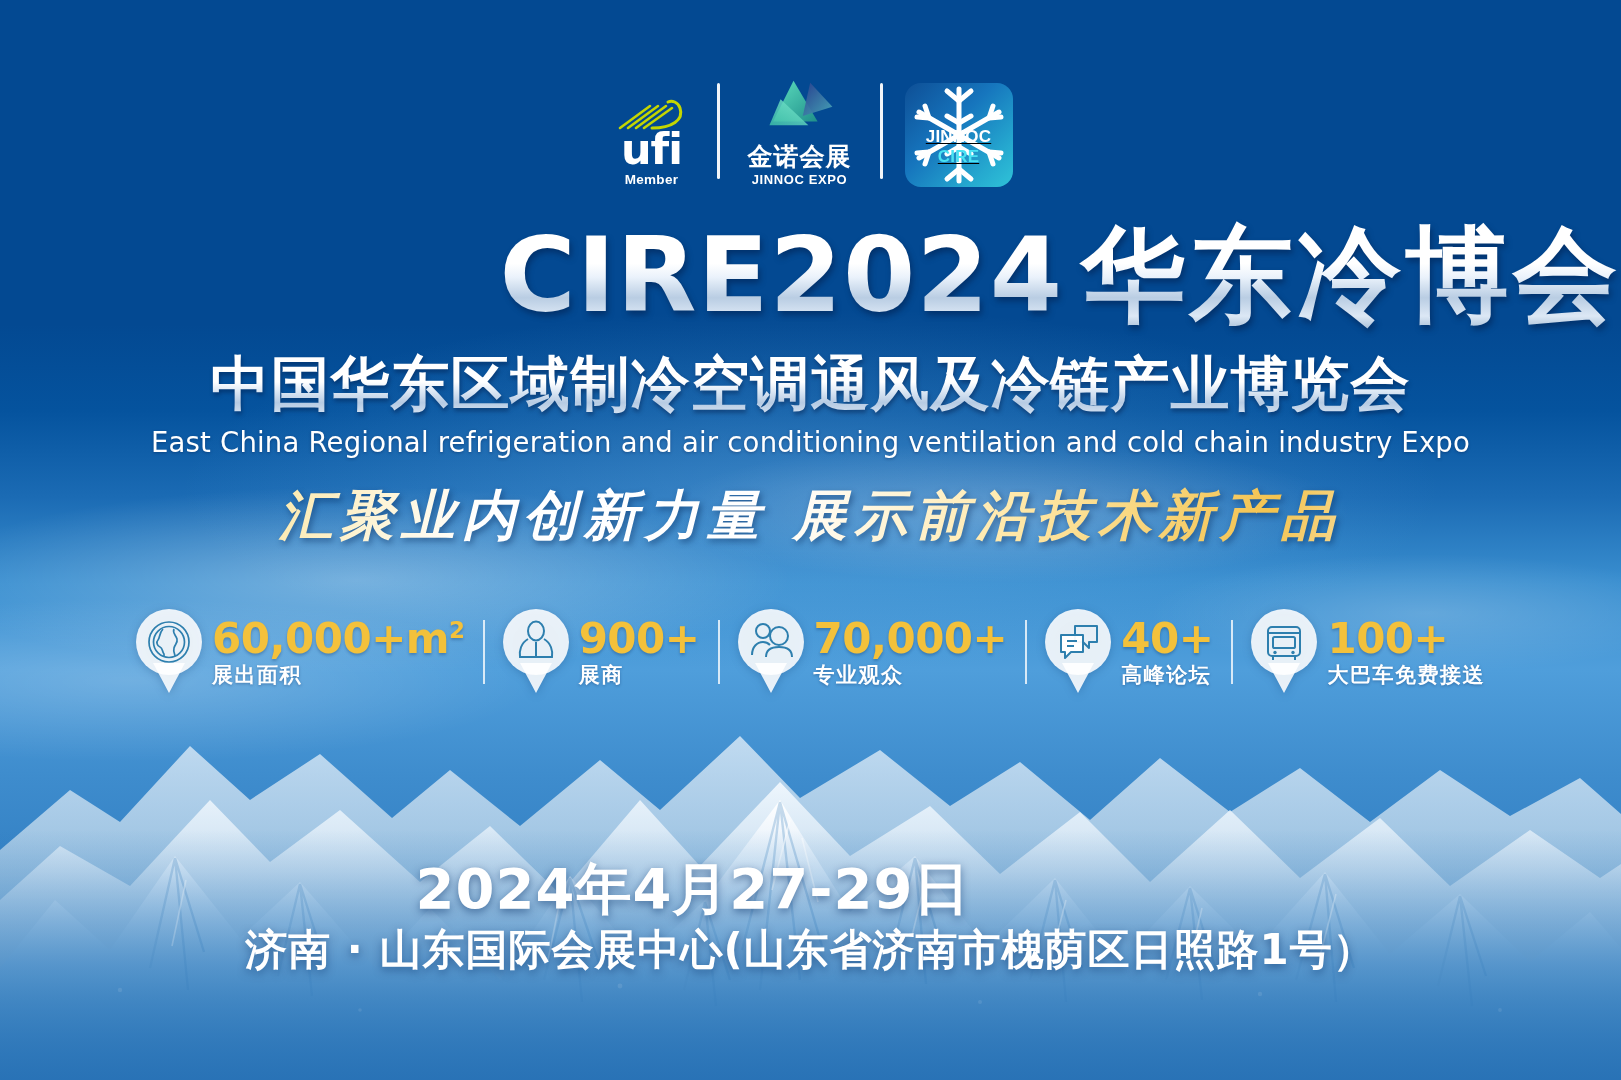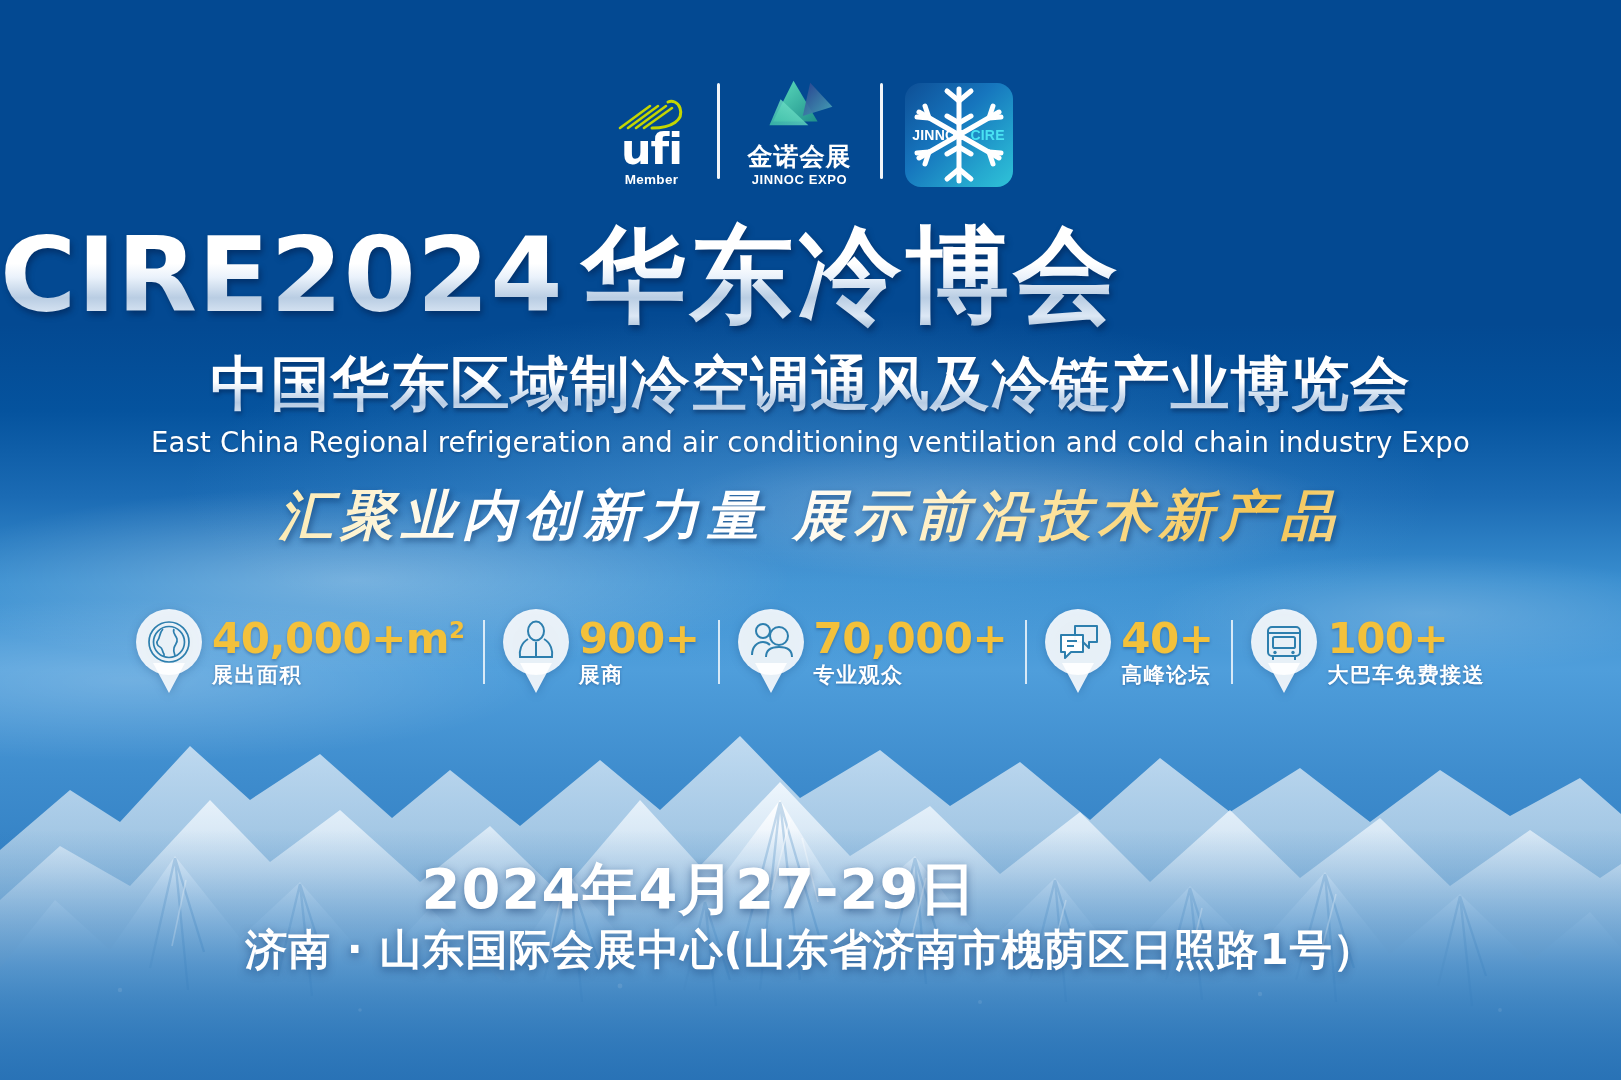--- a/index.html
+++ b/index.html
@@ -70,28 +70,28 @@
   .jn-en{font-size:13px;font-weight:700;color:#ffffff;letter-spacing:.6px;margin-top:3px;}
 
   
   .cire-badge{
     width:108px;height:104px;border-radius:16px;position:relative;overflow:hidden;
     background:linear-gradient(135deg,#0e4f96 0%,#1675bd 42%,#25a8cf 78%,#2fc3d8 100%);
   }
   .cire-badge svg{position:absolute;left:0;top:0;}
   .cire-label{
     position:absolute;left:0;top:44px;width:108px;text-align:center;
-    font-size:14px;font-weight:700;letter-spacing:.2px;
+    font-size:17px;font-weight:700;letter-spacing:.2px;text-decoration:underline;
   }
   .cire-label .a{color:#ffffff;}
   .cire-label .b{color:#49e2f2;}
 
   
   .title-main{
-    position:absolute;left:0;top:218px;width:1621px;text-align:left;
+    position:absolute;left:0;top:218px;width:1621px;text-align:right;
     font-family:"DejaVu Sans",sans-serif;
     font-size:104px;font-weight:700;line-height:1.1;letter-spacing:1px;
     background:linear-gradient(to bottom,#ffffff 0%,#ffffff 40%,#eaf2fb 52%,#b9cde3 70%,#dce8f5 86%,#9fb8d3 100%);
     -webkit-background-clip:text;background-clip:text;color:transparent;
     -webkit-text-fill-color:transparent;
     filter:drop-shadow(2px 4px 3px rgba(0,20,60,.45));
     white-space:nowrap;
   }
   .title-main .cn{letter-spacing:4px;margin-left:18px;}
 
@@ -159,21 +159,20 @@
   }
   .stat-div{width:2px;height:64px;background:rgba(255,255,255,.78);flex:0 0 auto;}
 
   
   .date{
     position:absolute;left:0;top:852px;width:1386px;text-align:center;
     font-family:"DejaVu Sans",sans-serif;font-weight:700;
     font-size:56px;letter-spacing:1px;color:#ffffff;
     text-shadow:0 3px 8px rgba(0,40,95,.5);
     white-space:nowrap;
-    margin-left:6px;
   }
   .venue{
     position:absolute;left:0;top:922px;width:1621px;text-align:center;
     font-family:"DejaVu Sans",sans-serif;font-weight:700;
     font-size:42px;letter-spacing:1px;color:#ffffff;
     text-shadow:0 3px 8px rgba(0,40,95,.5);
     white-space:nowrap;
   }
 </style>
 </head>
@@ -337,21 +336,21 @@
         <svg width="66" height="66" viewBox="0 0 66 66" xmlns="http://www.w3.org/2000/svg">
           <g fill="none" stroke="#2d7fae" stroke-width="1.7">
             <circle cx="33" cy="33" r="20"></circle>
             <circle cx="33" cy="33" r="15.5"></circle>
             <path d="M27,20 C23,24 24,29 22,31 C20,33 21,37 24,38 C27,39 26,43 28,45 L28,48"></path>
             <path d="M38,20 C36,24 40,26 41,30 C42,34 39,35 38,39 C37,43 39,45 39,47"></path>
           </g>
         </svg>
       </div>
       <div class="stat-text">
-        <div class="stat-num"><span>40,000+m</span><sup>2</sup></div>
+        <div class="stat-num"><span>60,000+m</span><sup>2</sup></div>
         <div class="stat-label">展出面积</div>
       </div>
     </div>
 
     <div class="stat-div"></div>
 
     <div class="stat">
       <div class="pin">
         <div class="bubble"></div><div class="tail"></div>
         <svg width="66" height="66" viewBox="0 0 66 66" xmlns="http://www.w3.org/2000/svg">

